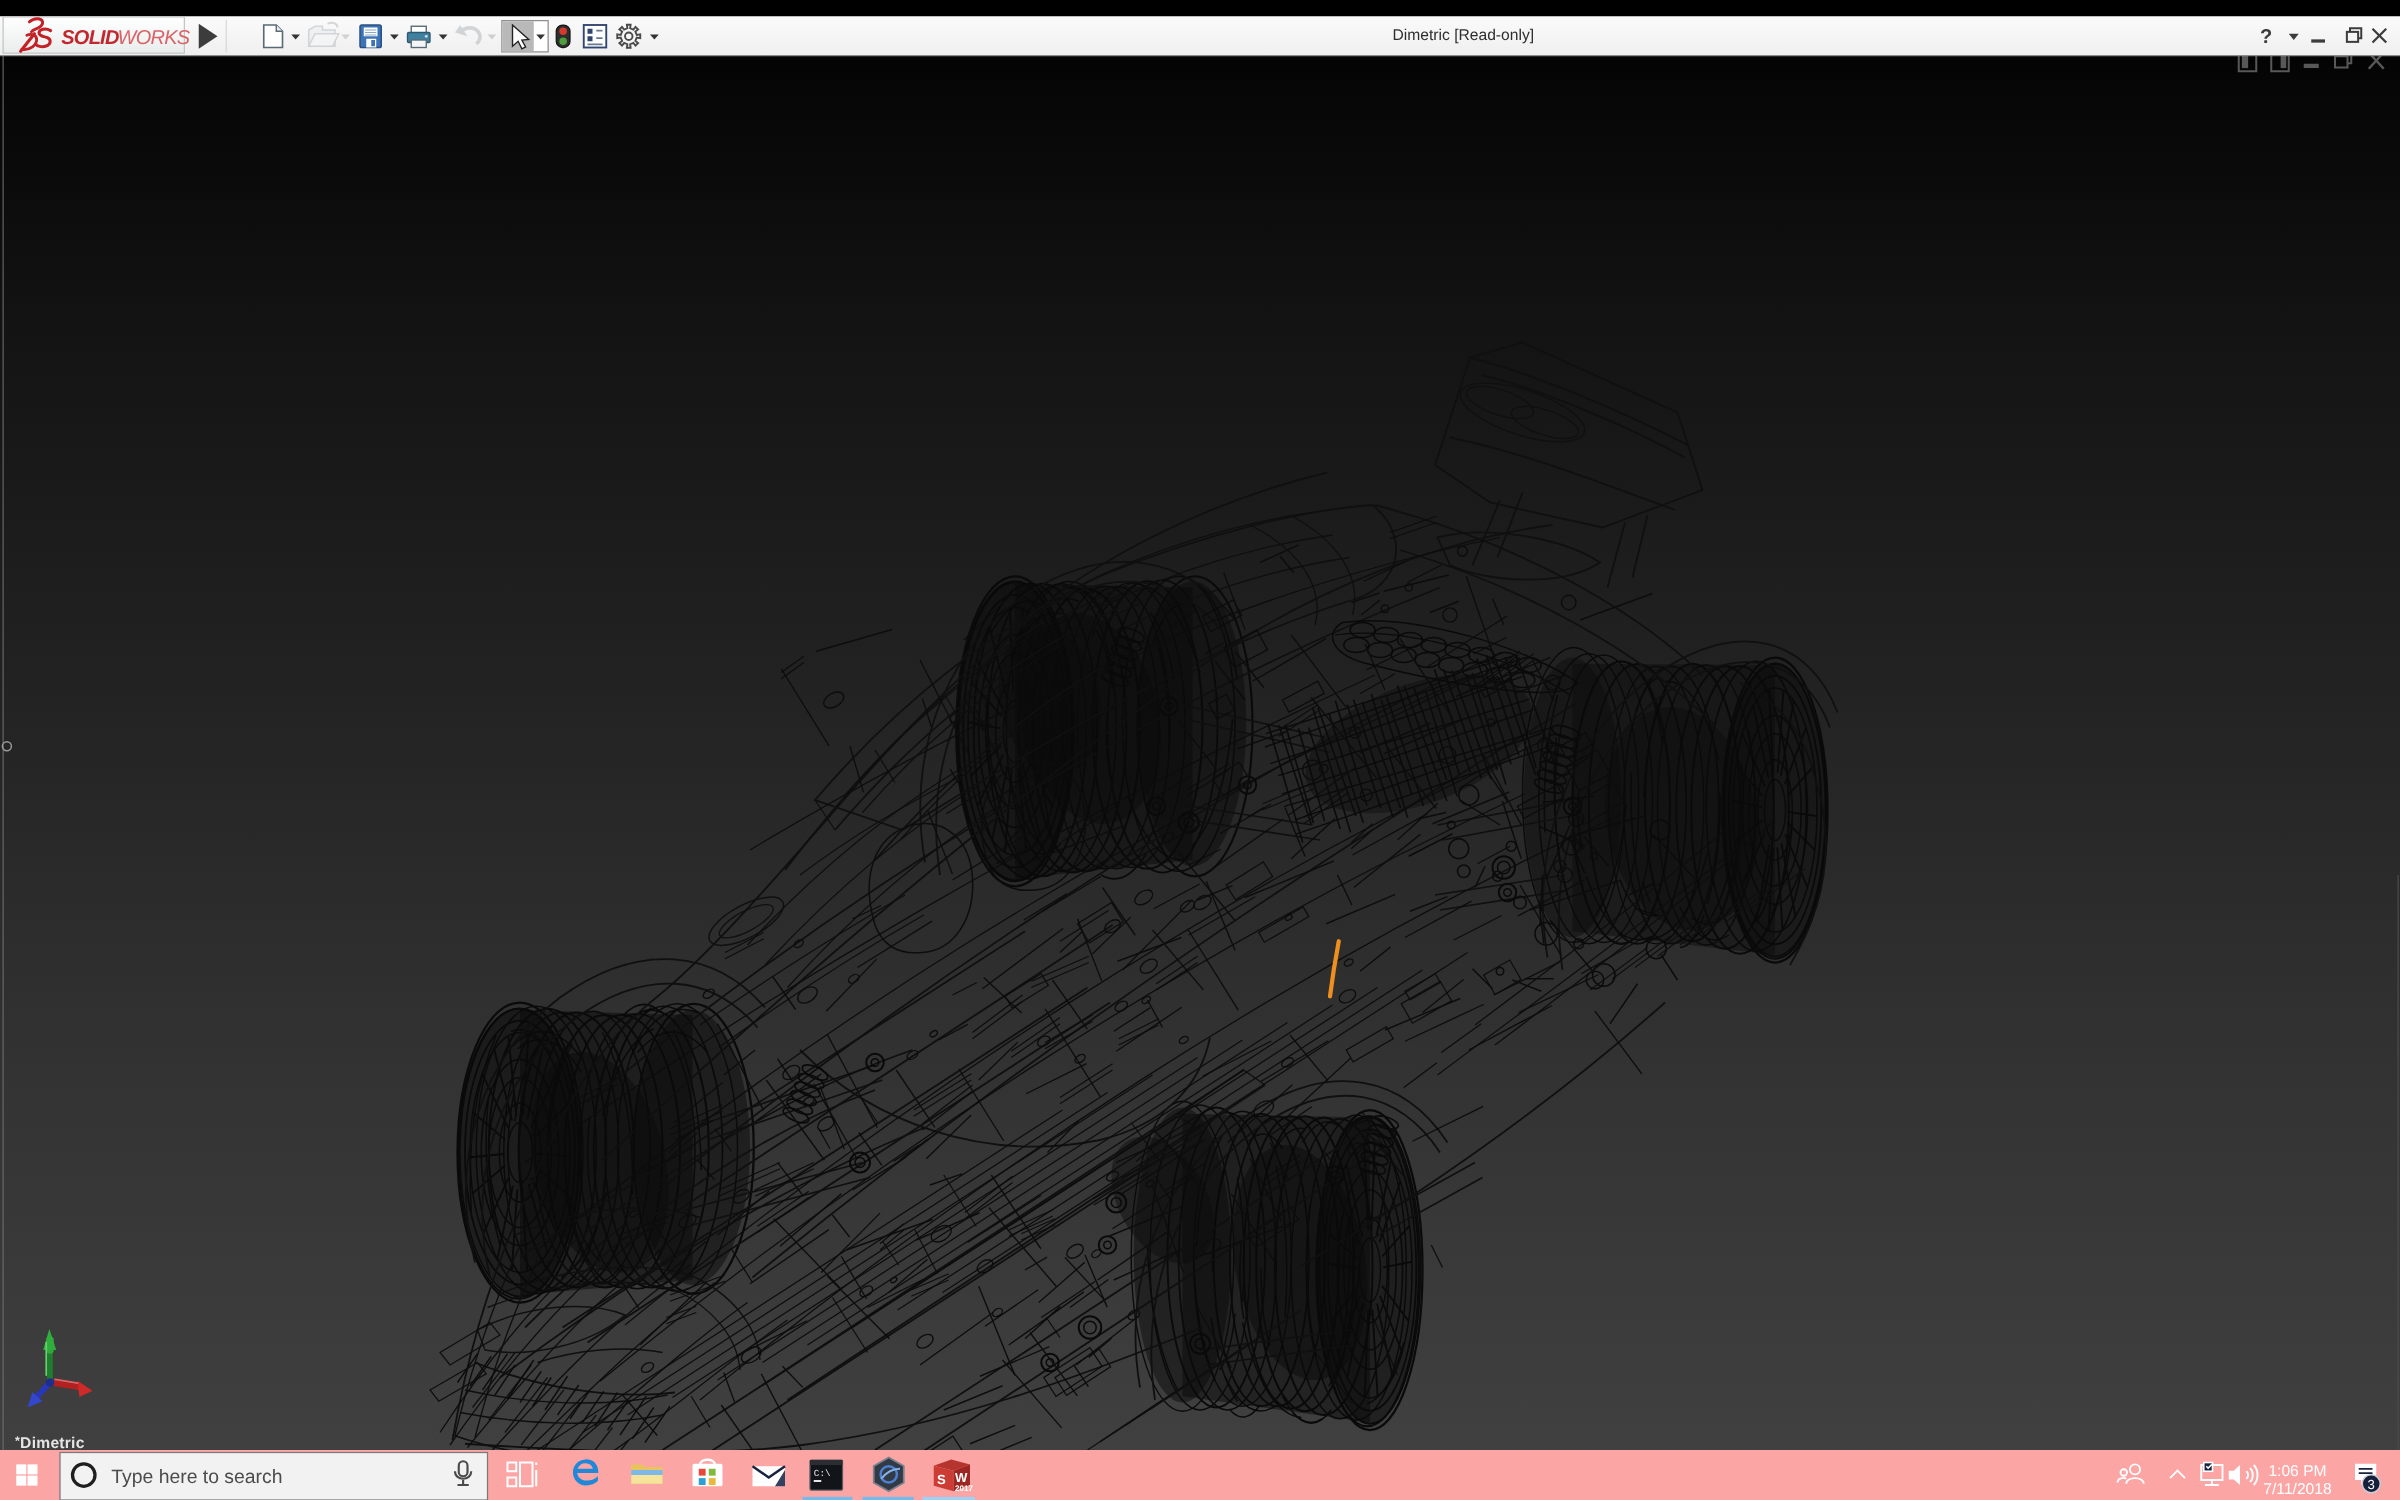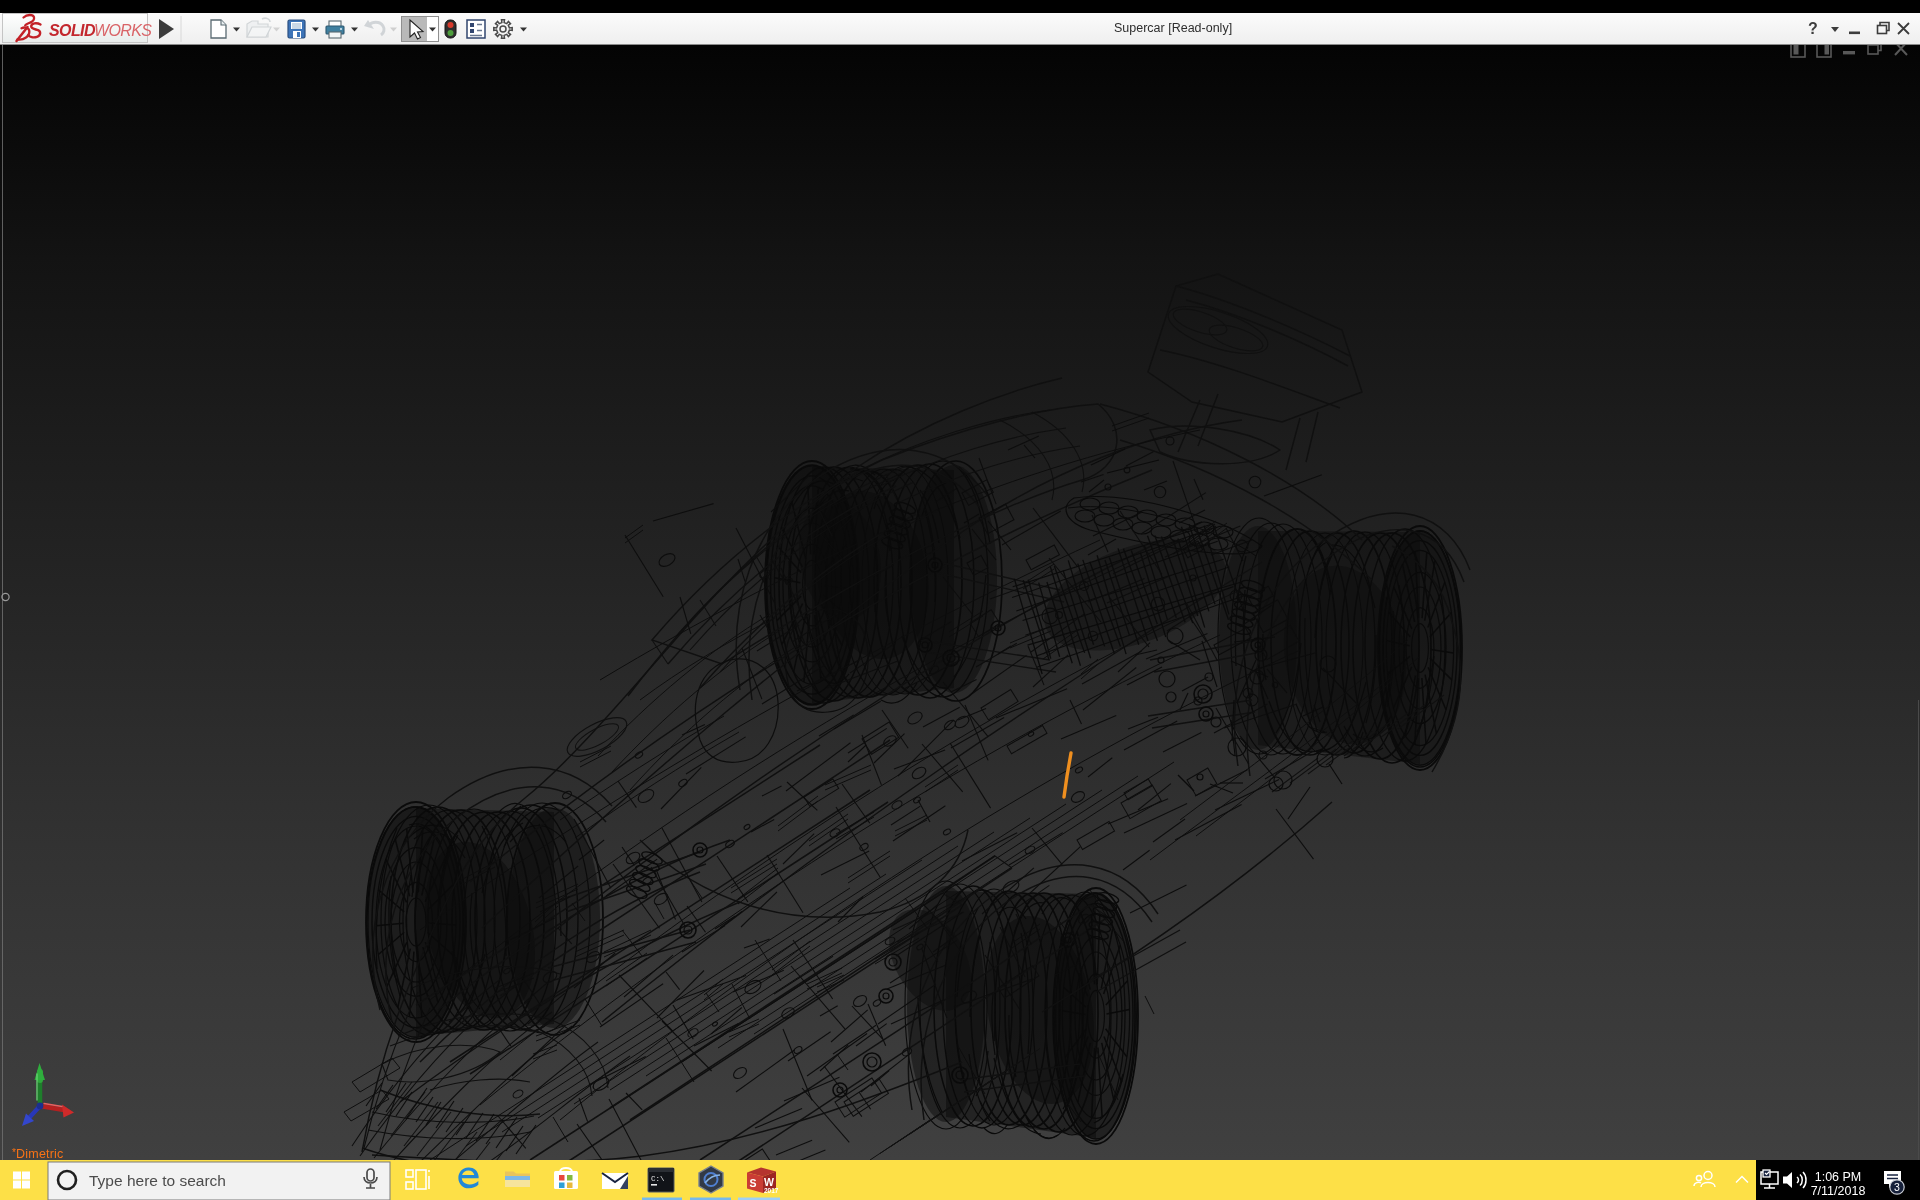--- a/index.html
+++ b/index.html
@@ -991,21 +991,21 @@
   <rect x="11" y="5" width="14" height="16"></rect>
   <rect x="13.5" y="7.5" width="5" height="11" fill="#585858" stroke="none"></rect>
   <rect x="37" y="5" width="14" height="16"></rect>
   <rect x="44.5" y="7.5" width="4.5" height="11" fill="#585858" stroke="none"></rect>
   <rect x="63" y="15" width="12" height="3.4" fill="#585858" stroke="none"></rect>
   <rect x="88" y="9" width="10" height="9"></rect>
   <path d="M 91,9 L 91,5.5 L 101,5.5 L 101,14.5 L 98,14.5"></path>
   <path d="M 115,6 L 127,19 M 127,6 L 115,19" stroke-width="2"></path>
  </g>
 </svg>
-<div style="position:absolute;left:12px;top:1147px;font-size:12.5px;font-weight:normal;color:#f97316;letter-spacing:0.2px;"><span style="font-size:10px;vertical-align:2px;">*</span>Dimetric</div>
+<div style="position:absolute;left:12px;top:1147px;font-size:12.5px;font-weight:bold;color:#e5e5e5;letter-spacing:0.2px;"><span style="font-size:10px;vertical-align:2px;">*</span>Dimetric</div>
 
 <div style="position:absolute;left:0;top:13px;width:1920px;height:32px;background:linear-gradient(#fbfbfb,#efefef);border-bottom:1px solid #8a8a8a;">
 
   <div style="position:absolute;left:2px;top:0px;width:146px;height:30px;background:linear-gradient(#ffffff,#e9edec);border:1px solid #c4c4c4;"></div>
   <svg style="position:absolute;left:0;top:0" width="560" height="32" viewBox="0 0 560 32">
 
     <g fill="none" stroke="#c32127" stroke-linecap="round">
       <path d="M 23.5,4.5 C 27,1.2 33,1.2 34,4.2 C 34.8,7.2 31,9.5 28,10.5 C 26.8,11 25.8,11.6 25.2,12.4" stroke-width="2.3"></path>
       <path d="M 27.5,14 L 16.5,28" stroke-width="2.5"></path>
       <path d="M 17.5,26.5 C 24,27.5 29.8,23 29.3,18 C 29,15 25,13.6 21.5,15.2" stroke-width="2.3"></path>
@@ -1070,32 +1070,32 @@
       <rect x="467" y="7" width="18" height="18" fill="#fff" stroke="#31456e" stroke-width="1.5"></rect>
       <rect x="470" y="10" width="4" height="4" fill="#31456e"></rect>
       <rect x="470" y="16" width="4" height="4" fill="#31456e"></rect>
       <path d="M 477,11.5 L 482,11.5 M 477,17.5 L 482,17.5 M 470,22.5 L 482,22.5" stroke="#6a7890" stroke-width="1.4"></path>
     </g>
 
     <path d="M 501.5,6.8 L 504.5,6.8 L 504.1,9.6 L 506.7,10.7 L 508.4,8.5 L 510.5,10.6 L 508.3,12.3 L 509.4,14.9 L 512.2,14.5 L 512.2,17.5 L 509.4,17.1 L 508.3,19.7 L 510.5,21.4 L 508.4,23.5 L 506.7,21.3 L 504.1,22.4 L 504.5,25.2 L 501.5,25.2 L 501.9,22.4 L 499.3,21.3 L 497.6,23.5 L 495.5,21.4 L 497.7,19.7 L 496.6,17.1 L 493.8,17.5 L 493.8,14.5 L 496.6,14.9 L 497.7,12.3 L 495.5,10.6 L 497.6,8.5 L 499.3,10.7 L 501.9,9.6 Z" fill="none" stroke="#4a4a4a" stroke-width="1.5"></path>
     <circle cx="503" cy="16" r="3" fill="none" stroke="#4a4a4a" stroke-width="1.5"></circle>
     <polygon points="520,14.5 527,14.5 523.5,18.5" fill="#333"></polygon>
   </svg>
-  <div style="position:absolute;left:1114px;top:0;width:300px;height:32px;line-height:31px;font-size:12.5px;color:#2e2e2e;">Supercar [Read-only]</div>
+  <div style="position:absolute;left:1114px;top:0;width:300px;height:32px;line-height:31px;font-size:12.5px;color:#2e2e2e;">Dimetric [Read-only]</div>
   <svg style="position:absolute;right:0;top:0" width="140" height="32" viewBox="0 0 140 32">
     <text x="28" y="21" font-family="Liberation Sans, sans-serif" font-size="16" font-weight="bold" fill="#3c3c3c">?</text>
     <polygon points="51,14 59,14 55,19" fill="#3c3c3c"></polygon>
     <rect x="69" y="18.5" width="11" height="2.6" fill="#3c3c3c"></rect>
     <rect x="97.5" y="12.5" width="9" height="8" fill="none" stroke="#3c3c3c" stroke-width="1.6"></rect>
     <path d="M 100,12 L 100,9.5 L 109,9.5 L 109,17.5 L 107,17.5" fill="none" stroke="#3c3c3c" stroke-width="1.6"></path>
     <path d="M 118,10 L 129,21 M 129,10 L 118,21" stroke="#3c3c3c" stroke-width="1.8"></path>
   </svg>
 </div>
 
-<div style="position:absolute;left:0;top:1160px;width:1756px;height:40px;background:#fde047;">
+<div style="position:absolute;left:0;top:1160px;width:1920px;height:40px;background:#fca5a5;">
  <svg width="1920" height="40" viewBox="0 0 1920 40">
 
   <rect x="13" y="11.5" width="8.0" height="8.0" fill="#ffffff"></rect>
       <rect x="22.0" y="11.5" width="8.0" height="8.0" fill="#ffffff"></rect>
       <rect x="13" y="20.5" width="8.0" height="8.0" fill="#ffffff"></rect>
       <rect x="22.0" y="20.5" width="8.0" height="8.0" fill="#ffffff"></rect>
 
   <rect x="48" y="2" width="342" height="38" fill="#f2f2f2" stroke="#7a7a7a" stroke-width="1"></rect>
   <circle cx="67" cy="20" r="9" fill="none" stroke="#1f1f1f" stroke-width="2.6"></circle>
   <text x="89" y="26" font-family="Liberation Sans, sans-serif" font-size="15.5" fill="#4c4c4c">Type here to search</text>

